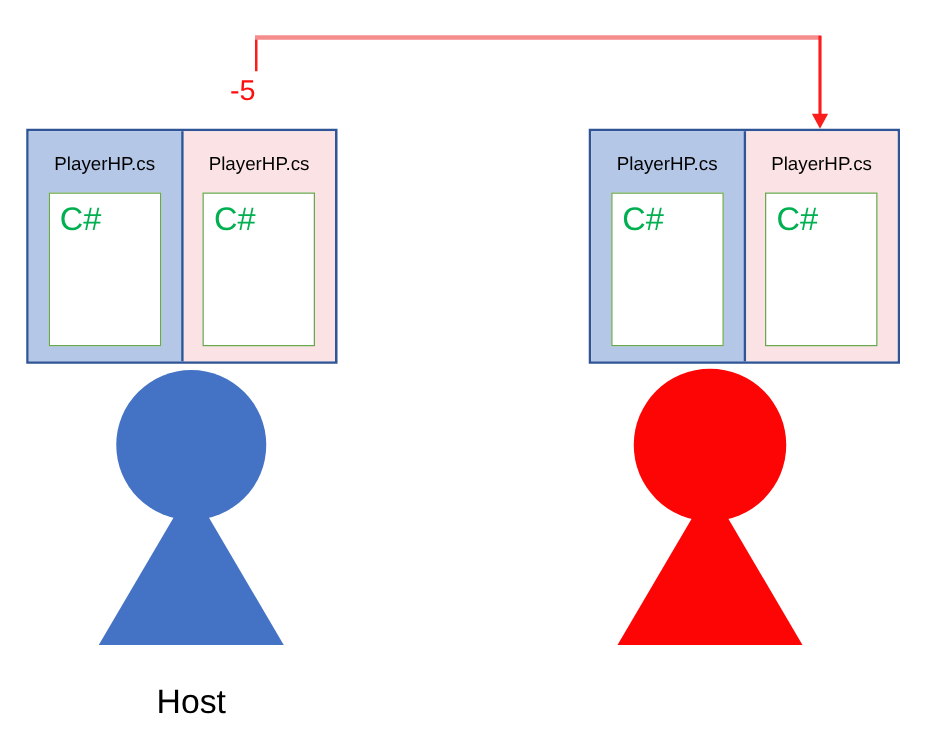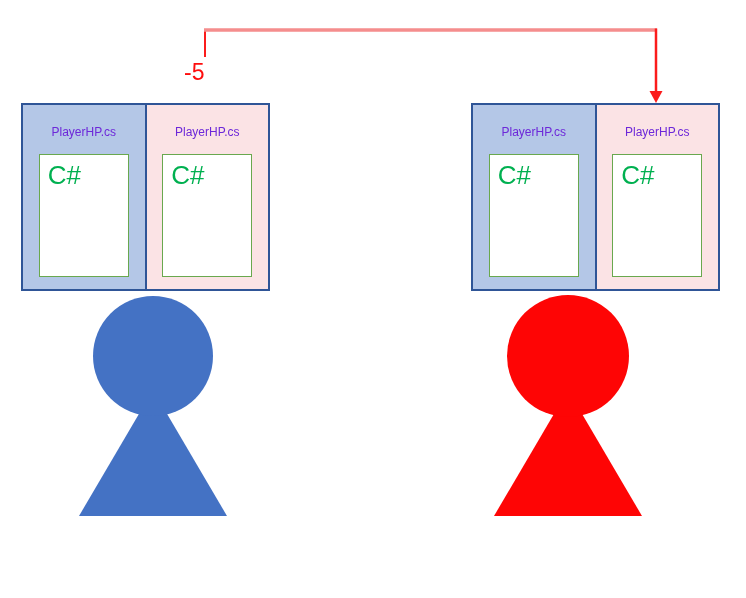--- a/index.html
+++ b/index.html
@@ -50,23 +50,23 @@
   }
   .file-card.blue {
     background: #b4c7e7;
     border-right: 2px solid #2f5597;
   }
   .file-card.pink {
     background: #fbe3e5;
   }
 
   .file-title {
-    font-size: 12px;
+    font-size: 15px;
     line-height: 16px;
-    color: #6d28d9;
+    color: #000000;
     white-space: nowrap;
   }
   .code-box {
     margin-top: 14px;
     width: 90px;
     height: 123px;
     box-sizing: border-box;
     background: #ffffff;
     border: 1.5px solid #69a84e;
     padding: 7px 0 0 8px;
@@ -146,14 +146,15 @@
   <svg class="person host" viewBox="0 0 160 228" xmlns="http://www.w3.org/2000/svg">
     <polygon points="80,96 6,222 154,222" fill="#4472c4"></polygon>
     <circle cx="80" cy="62" r="60" fill="#4472c4"></circle>
   </svg>
 
   <svg class="person client" viewBox="0 0 160 228" xmlns="http://www.w3.org/2000/svg">
     <polygon points="80,96 6,222 154,222" fill="#fe0505"></polygon>
     <circle cx="80" cy="62" r="61" fill="#fe0505"></circle>
   </svg>
 
+  <div class="name-label host">Host</div>
 
 </div>
 
 </body></html>

